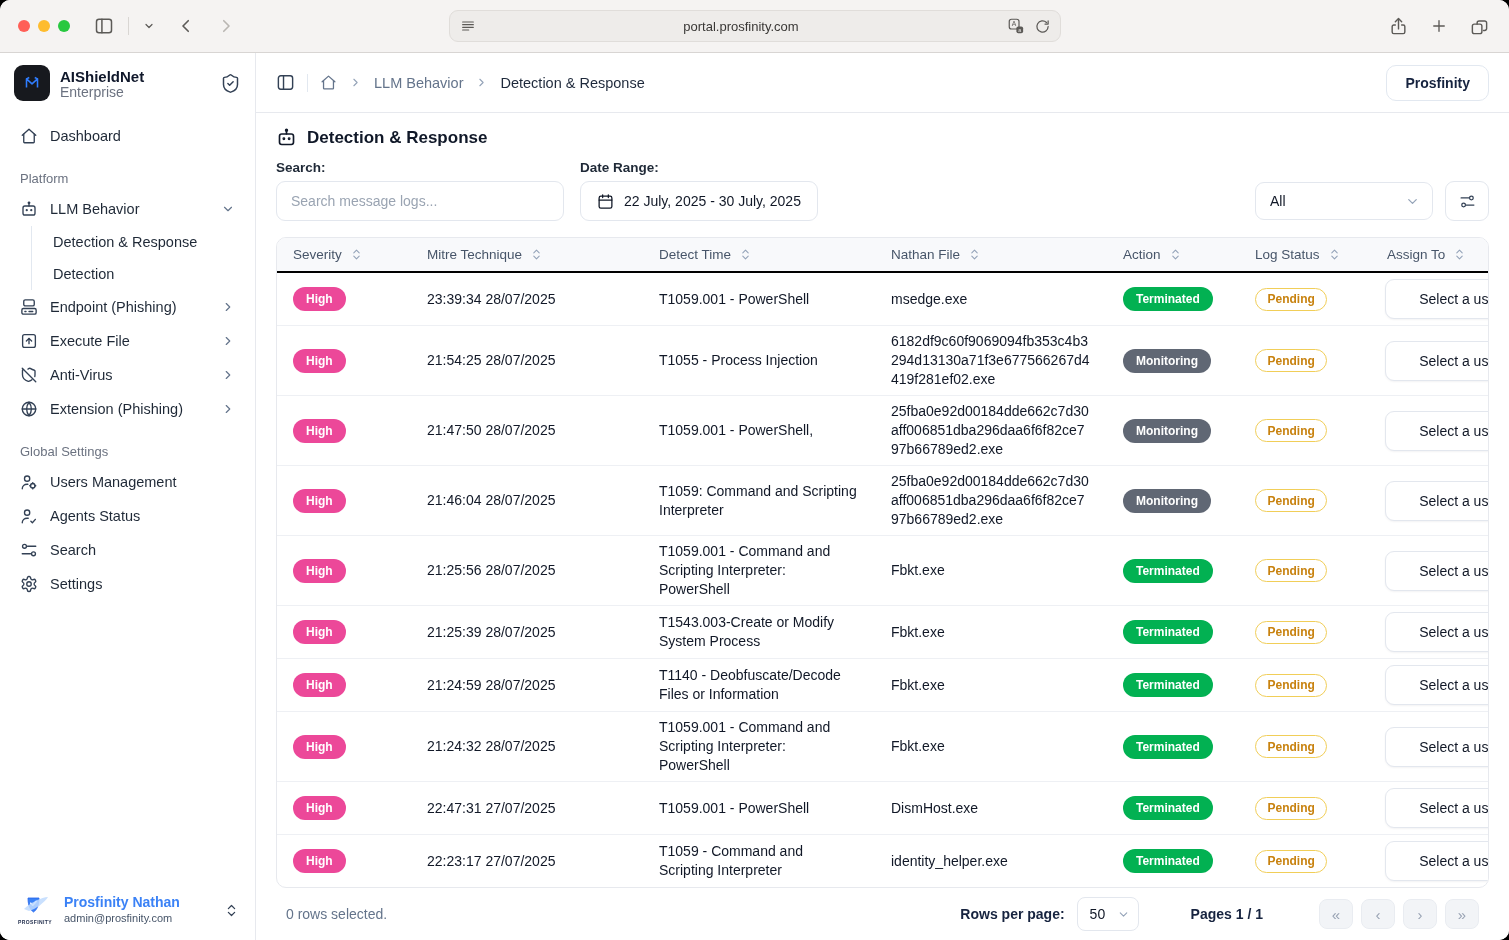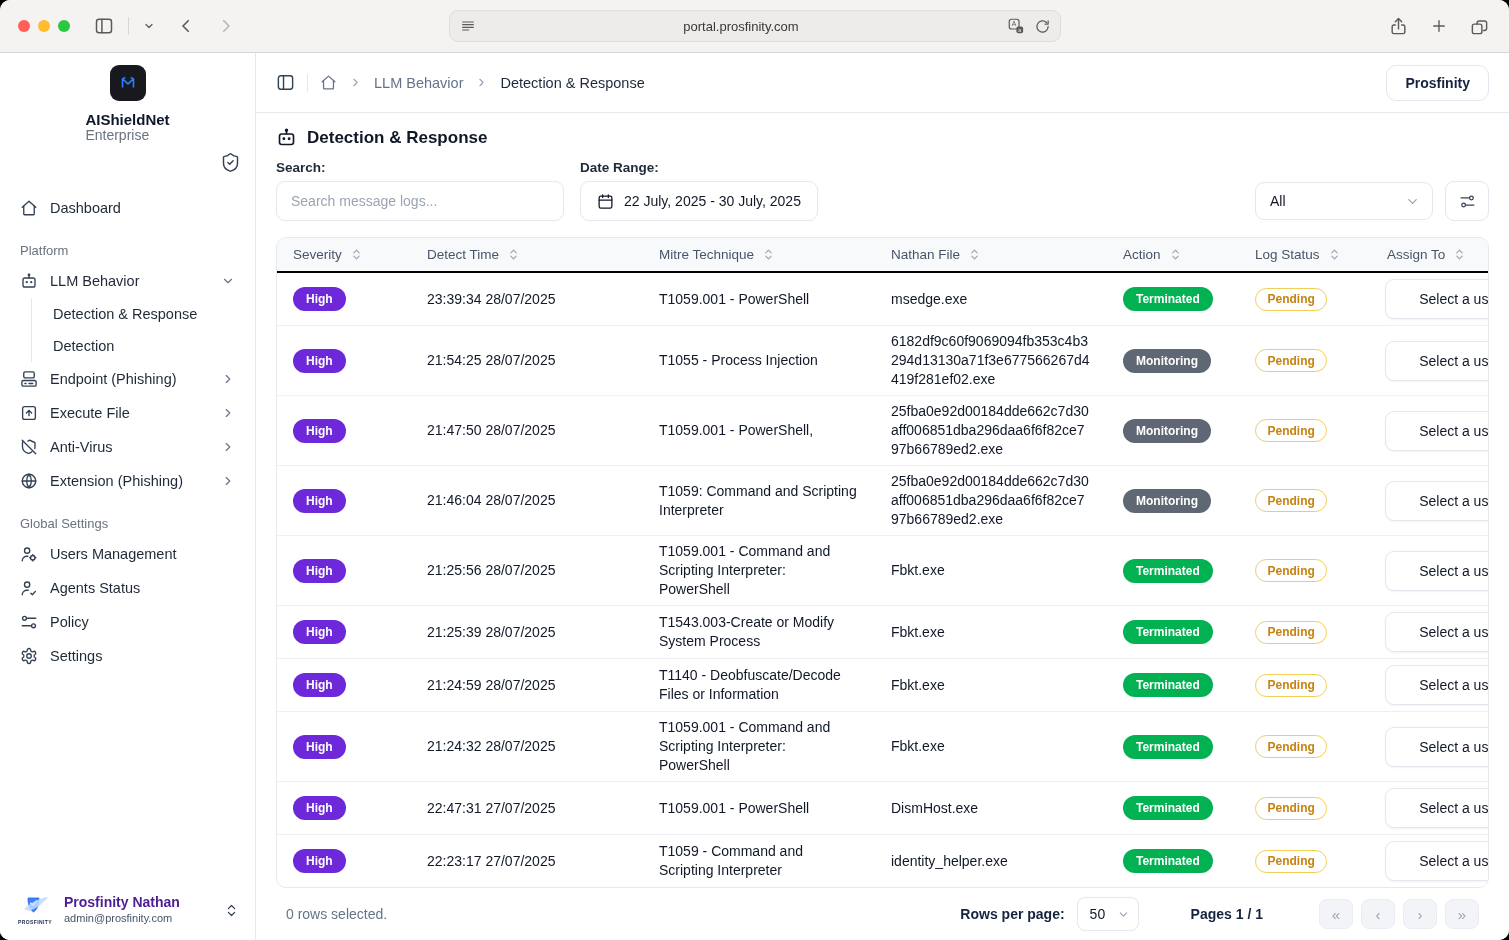--- a/index.html
+++ b/index.html
@@ -13,34 +13,34 @@
   .tool-ic{color:#5c5a57;display:flex;align-items:center;justify-content:center;}
   .tool-ic.dim{color:#b9b6b2;}
   .chrome-left{display:flex;align-items:center;gap:14px;margin-left:24px;}
   .chrome-sep{width:1px;height:18px;background:#d9d6d3;}
   .urlbar{position:absolute;left:50%;top:10px;transform:translateX(-50%);width:612px;height:32px;background:#eeecea;border:1px solid #e0ddda;border-radius:9px;display:flex;align-items:center;padding:15px 10px;box-sizing:border-box;}
   .url-text{flex:1;text-align:center;font-size:13px;color:#3a3836;}
   .chrome-right{position:absolute;right:20px;top:0;height:52px;display:flex;align-items:center;gap:22px;}
   
   .app{flex:1;display:flex;min-height:0;background:#fff;}
   .sidebar{width:256px;flex:0 0 256px;border-right:1px solid #e7e9ee;display:flex;flex-direction:column;box-sizing:border-box;background:#fff;}
-  .sb-head{display:flex;align-items:center;gap:10px;padding:12px 14px 10px 14px;flex-direction:column;}
+  .sb-head{display:flex;align-items:center;gap:10px;padding:12px 14px 10px 14px;}
   .logo-sq{width:36px;height:36px;border-radius:9px;background:#17191e;display:flex;align-items:center;justify-content:center;}
   .brand-name{font-size:15px;font-weight:700;color:#0f172a;line-height:17px;}
   .brand-tier{font-size:14px;color:#6b7280;line-height:14px;}
   .sb-head-right{margin-left:auto;color:#334155;}
   .nav{padding:8px 12px 0 12px;}
   .nav-item{display:flex;align-items:center;gap:12px;padding:8px 8px;border-radius:8px;color:#1f2937;font-size:14.5px;cursor:pointer;}
   .nav-item .ic{color:#334155;flex:0 0 auto;}
   .nav-item .chev{margin-left:auto;color:#64748b;}
   .nav-section{font-size:13px;color:#6b7280;padding:18px 8px 6px 8px;}
   .subnav{margin-left:19px;border-left:1px solid #e2e8f0;}
   .subnav .nav-item{padding-left:21px;}
   .sb-user{margin-top:auto;display:flex;align-items:center;gap:10px;padding:12px 16px 14px 16px;}
-  .sb-user-name{font-size:14px;font-weight:700;color:#4c1d95;line-height:17px;}
+  .sb-user-name{font-size:14px;font-weight:700;color:#3b82f6;line-height:17px;}
   .sb-user-email{font-size:11px;color:#475569;line-height:15px;}
   .sb-user .chev{margin-left:auto;color:#334155;}
   .pf-logo{width:38px;display:flex;flex-direction:column;align-items:center;}
   .pf-logo-text{font-size:5px;font-weight:700;color:#1e2b4a;letter-spacing:.4px;}
   
   .main{flex:1;display:flex;flex-direction:column;min-width:0;}
   .main-head{height:60px;flex:0 0 60px;border-bottom:1px solid #e7e9ee;display:flex;align-items:center;padding:0 20px;box-sizing:border-box;}
   .bc{display:flex;align-items:center;gap:12px;}
   .bc .vsep{width:1px;height:18px;background:#e2e8f0;}
   .bc-link{font-size:14.5px;color:#64748b;cursor:pointer;}
@@ -66,21 +66,21 @@
   .thead,.tr{display:grid;grid-template-columns:134px 232px 232px 232px 132px 132px minmax(0,1fr);}
   .thead{background:#f8f9fb;border-bottom:2px solid #000000;}
   .th{display:flex;align-items:center;gap:8px;padding:9px 16px;font-size:13.5px;font-weight:500;color:#475569;cursor:pointer;white-space:nowrap;}
   .th .sort{color:#94a3b8;}
   .tr{border-top:1px solid #eef0f4;min-height:52px;}
   .tr:first-of-type{border-top:none;}
   .td{display:flex;align-items:center;padding:6px 16px;font-size:14px;color:#111827;line-height:19px;box-sizing:border-box;}
   .td-file{word-break:break-all;}
   .td-assign{padding:6px 0 6px 14px;overflow:hidden;}
   .badge{display:inline-block;padding:5px 13px;border-radius:999px;font-size:12px;font-weight:700;line-height:14px;white-space:nowrap;}
-  .badge.v-high{background:#6d28d9;color:#fff;}
+  .badge.v-high{background:#ec4899;color:#fff;}
   .badge.v-terminated{background:#02b152;color:#fff;}
   .badge.v-monitoring{background:#606774;color:#fff;}
   .badge.v-pending{background:#fff;color:#c8820f;border:1.5px solid #f1ce58;padding:3.5px 11.5px;}
   .assign-btn{width:150px;flex:0 0 150px;height:40px;border:1px solid #e3e7ee;border-radius:9px;background:#fff;font-size:14px;color:#111827;font-family:inherit;text-align:center;cursor:pointer;box-shadow:0 1px 2px rgba(16,24,40,.05);white-space:nowrap;}
   
   .tfoot{margin-top:auto;height:52px;flex:0 0 52px;display:flex;align-items:center;padding:0 10px;box-sizing:border-box;}
   .rows-selected{font-size:14px;color:#64748b;}
   .tfoot-right{margin-left:auto;display:flex;align-items:center;}
   .rpp-label{font-size:14px;font-weight:600;color:#16233f;}
   .rpp-select{margin-left:12px;width:62px;height:34px;border:1px solid #e3e7ee;border-radius:8px;background:#fff;display:flex;align-items:center;padding:0 8px 0 12px;font-size:14px;color:#111827;cursor:pointer;box-sizing:border-box;}
@@ -324,21 +324,21 @@
         </div>
         <div class="nav-item">
           <span class="ic">
               <svg width="18" height="18" viewBox="0 0 24 24" fill="none" stroke="currentColor" stroke-width="1.8" stroke-linecap="round" stroke-linejoin="round">
                 <path d="M10 7h11"></path>
                 <path d="M3 17h11"></path>
                 <circle cx="6" cy="7" r="2.6"></circle>
                 <circle cx="18" cy="17" r="2.6"></circle>
               </svg>
             </span>
-          <span>Policy</span>
+          <span>Search</span>
         </div>
         <div class="nav-item">
           <span class="ic">
               <svg width="18" height="18" viewBox="0 0 24 24" fill="none" stroke="currentColor" stroke-width="1.8" stroke-linecap="round" stroke-linejoin="round">
                 <path d="M12.22 2h-.44a2 2 0 0 0-2 2v.18a2 2 0 0 1-1 1.73l-.43.25a2 2 0 0 1-2 0l-.15-.08a2 2 0 0 0-2.73.73l-.22.38a2 2 0 0 0 .73 2.73l.15.1a2 2 0 0 1 1 1.72v.51a2 2 0 0 1-1 1.74l-.15.09a2 2 0 0 0-.73 2.73l.22.38a2 2 0 0 0 2.73.73l.15-.08a2 2 0 0 1 2 0l.43.25a2 2 0 0 1 1 1.73V20a2 2 0 0 0 2 2h.44a2 2 0 0 0 2-2v-.18a2 2 0 0 1 1-1.73l.43-.25a2 2 0 0 1 2 0l.15.08a2 2 0 0 0 2.73-.73l.22-.39a2 2 0 0 0-.73-2.73l-.15-.08a2 2 0 0 1-1-1.74v-.5a2 2 0 0 1 1-1.74l.15-.09a2 2 0 0 0 .73-2.73l-.22-.38a2 2 0 0 0-2.73-.73l-.15.08a2 2 0 0 1-2 0l-.43-.25a2 2 0 0 1-1-1.73V4a2 2 0 0 0-2-2z"></path>
                 <circle cx="12" cy="12" r="3"></circle>
               </svg>
             </span>
           <span>Settings</span>
         </div>
@@ -459,31 +459,31 @@
                 <span>Severity</span>
                 <span class="sort">
                   <svg width="13" height="13" viewBox="0 0 24 24" fill="none" stroke="currentColor" stroke-width="2" stroke-linecap="round" stroke-linejoin="round">
                     <path d="m7 15 5 5 5-5"></path>
                     <path d="m7 9 5-5 5 5"></path>
                   </svg>
                 </span>
               </div>
 
               <div class="th">
-                <span>Detect Time</span>
+                <span>Mitre Technique</span>
                 <span class="sort">
                   <svg width="13" height="13" viewBox="0 0 24 24" fill="none" stroke="currentColor" stroke-width="2" stroke-linecap="round" stroke-linejoin="round">
                     <path d="m7 15 5 5 5-5"></path>
                     <path d="m7 9 5-5 5 5"></path>
                   </svg>
                 </span>
               </div>
 
               <div class="th">
-                <span>Mitre Technique</span>
+                <span>Detect Time</span>
                 <span class="sort">
                   <svg width="13" height="13" viewBox="0 0 24 24" fill="none" stroke="currentColor" stroke-width="2" stroke-linecap="round" stroke-linejoin="round">
                     <path d="m7 15 5 5 5-5"></path>
                     <path d="m7 9 5-5 5 5"></path>
                   </svg>
                 </span>
               </div>
 
               <div class="th">
                 <span>Nathan File</span>

